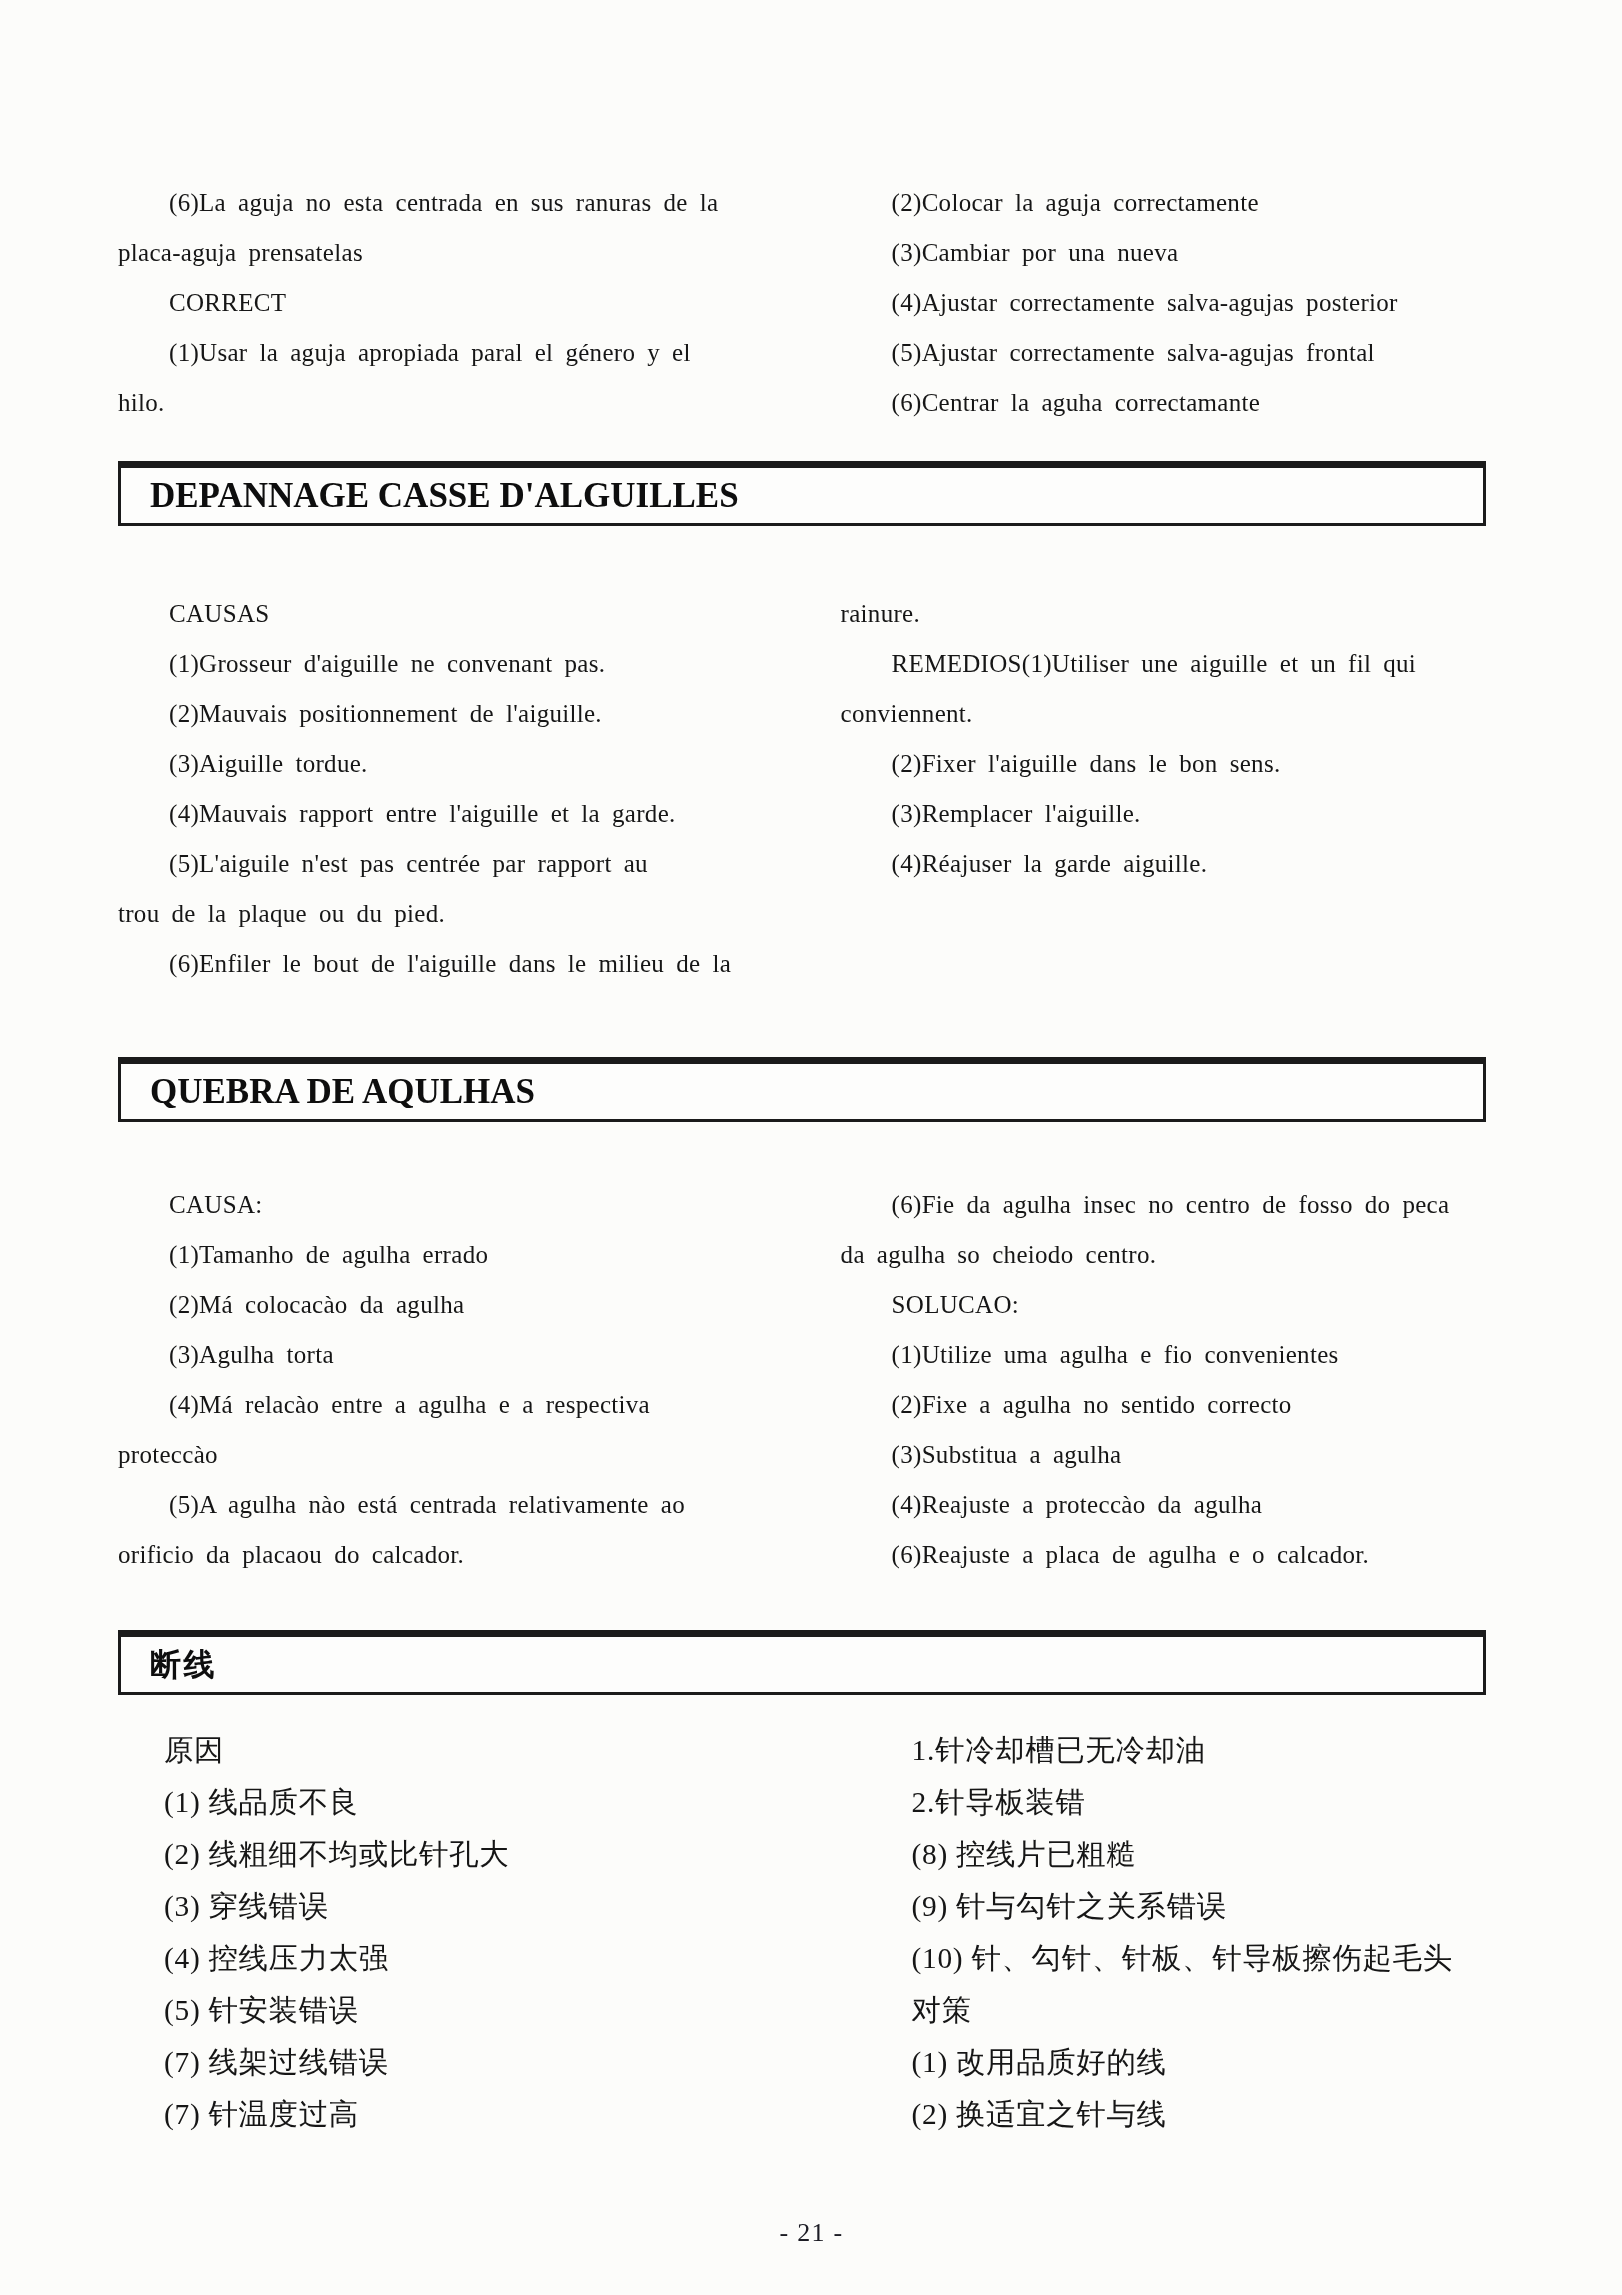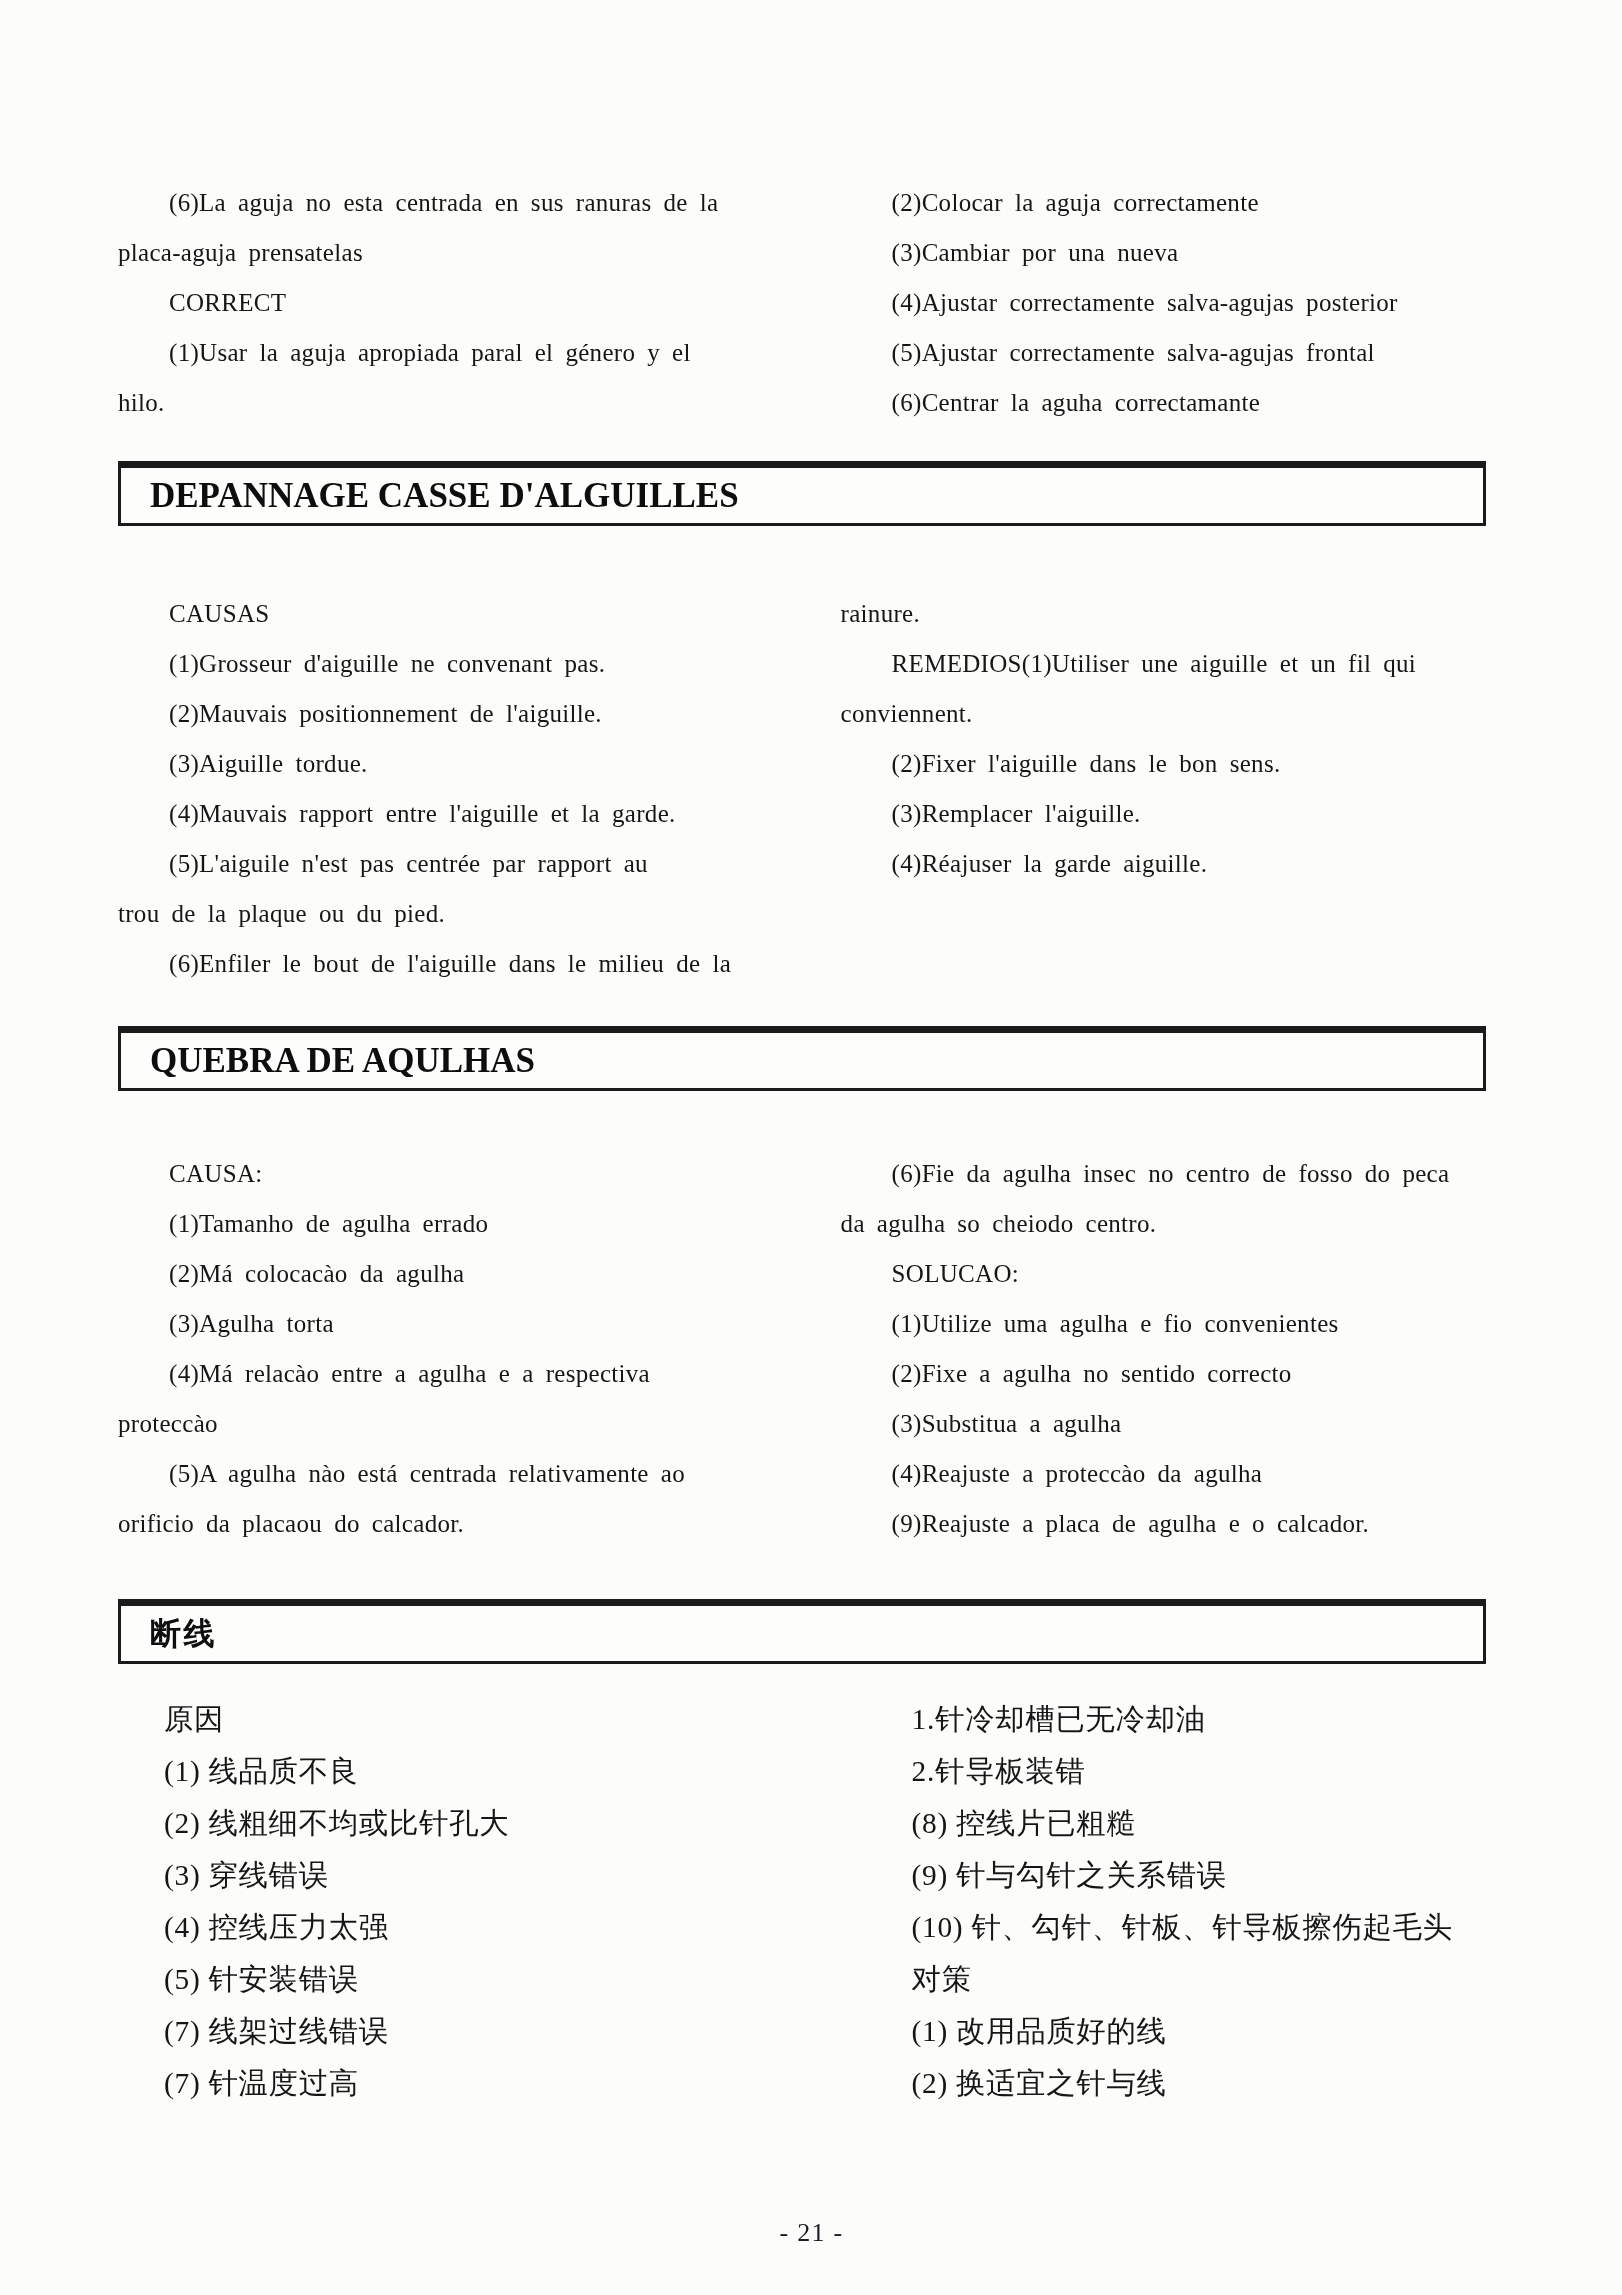--- a/index.html
+++ b/index.html
@@ -40,21 +40,21 @@
   }
   .box-title {
     margin: 0;
     font-size: 35px;
     font-weight: 700;
     color: #0e0e0e;
     white-space: nowrap;
   }
   .box-french { margin-top: 33px; }
   .sec-french { margin-top: 63px; font-family: Liberation Serif, serif; }
-  .box-port   { margin-top: 37px; }
+  .box-port   { margin-top: 68px; }
   .sec-port   { margin-top: 58px; }
   .box-cn     { margin-top: 50px; }
   .sec-cn     { margin-top: 29px; }
   .sec-cn .line {
     font-size: 29.4px;
     line-height: 52px;
     height: 52px;
     word-spacing: normal;
     letter-spacing: 0.7px;
   }
@@ -133,21 +133,21 @@
         <div class="line">orificio da placaou do calcador.</div>
       </div>
     <div class="col-right">
         <div class="line indent">(6)Fie da agulha insec no centro de fosso do peca</div>
         <div class="line">da agulha so cheiodo centro.</div>
         <div class="line indent">SOLUCAO:</div>
         <div class="line indent">(1)Utilize uma agulha e fio convenientes</div>
         <div class="line indent">(2)Fixe a agulha no sentido correcto</div>
         <div class="line indent">(3)Substitua a agulha</div>
         <div class="line indent">(4)Reajuste a proteccào da agulha</div>
-        <div class="line indent">(9)Reajuste a placa de agulha e o calcador.</div>
+        <div class="line indent">(6)Reajuste a placa de agulha e o calcador.</div>
       </div>
   </section>
 
   <div class="section-box box-cn">
     <h2 class="box-title cjk-title">断线</h2>
   </div>
 
   <section class="two-col sec-cn">
     <div class="col-left">
         <div class="line indent">原因</div>

